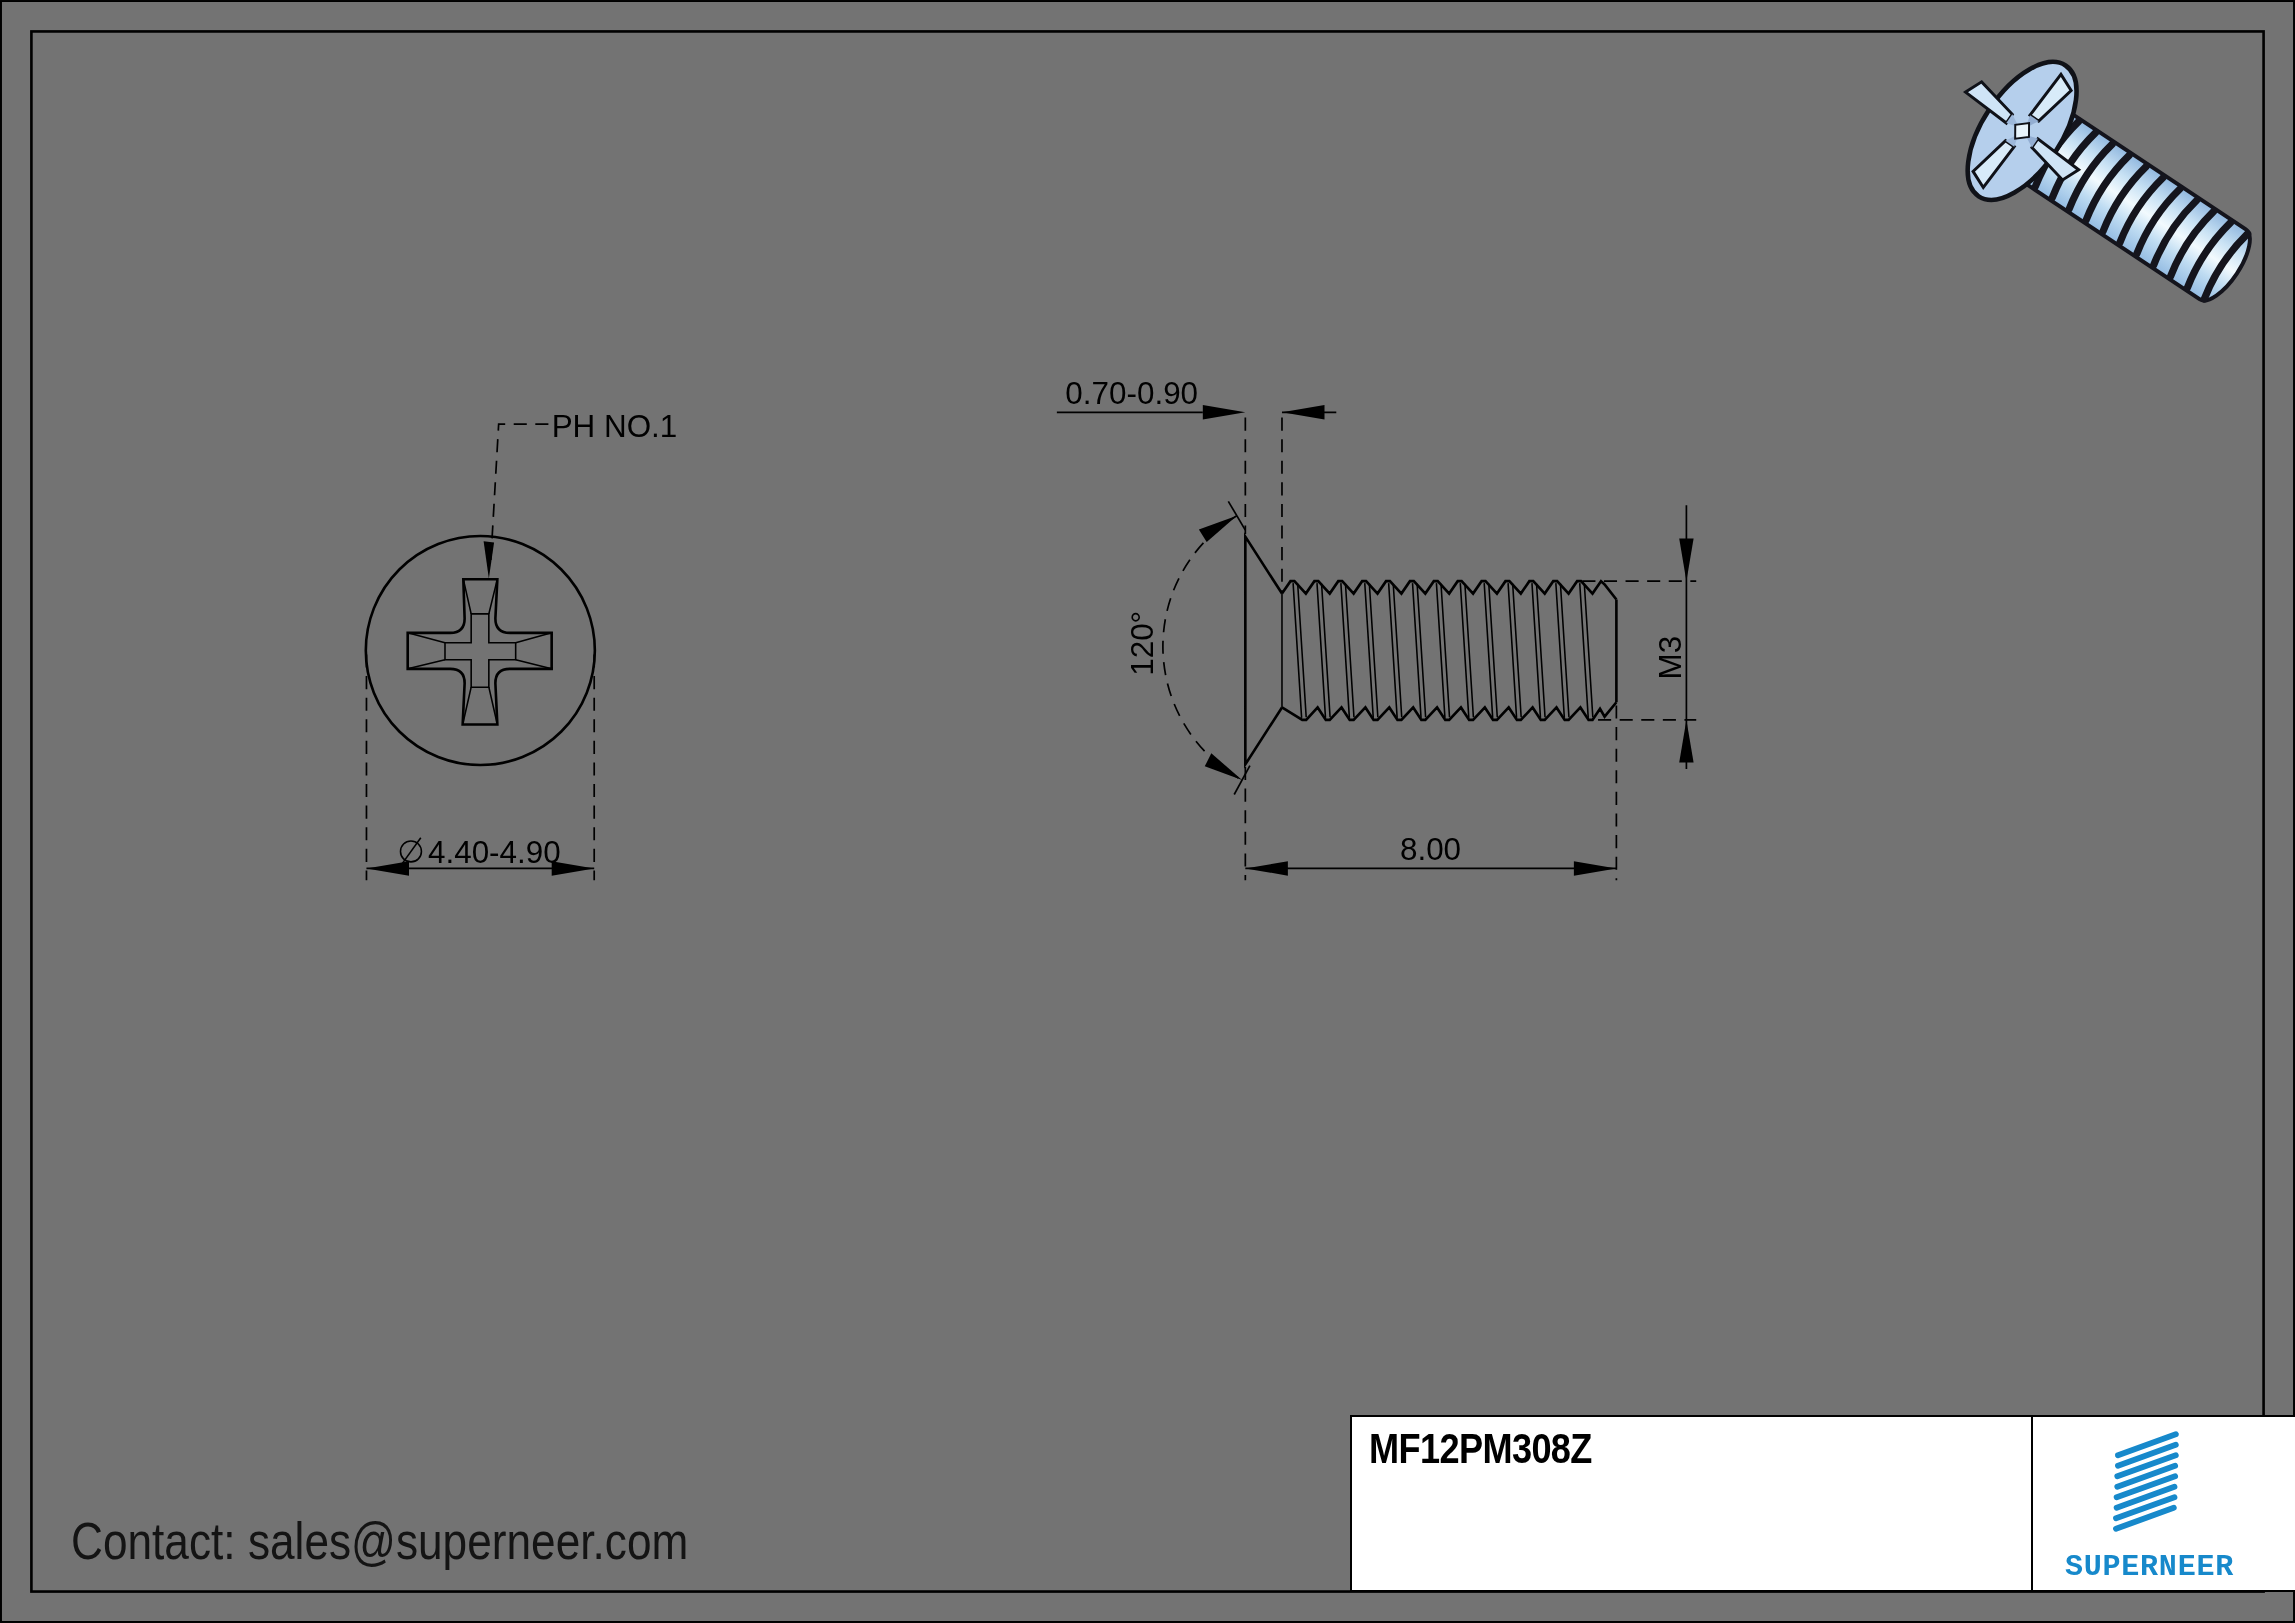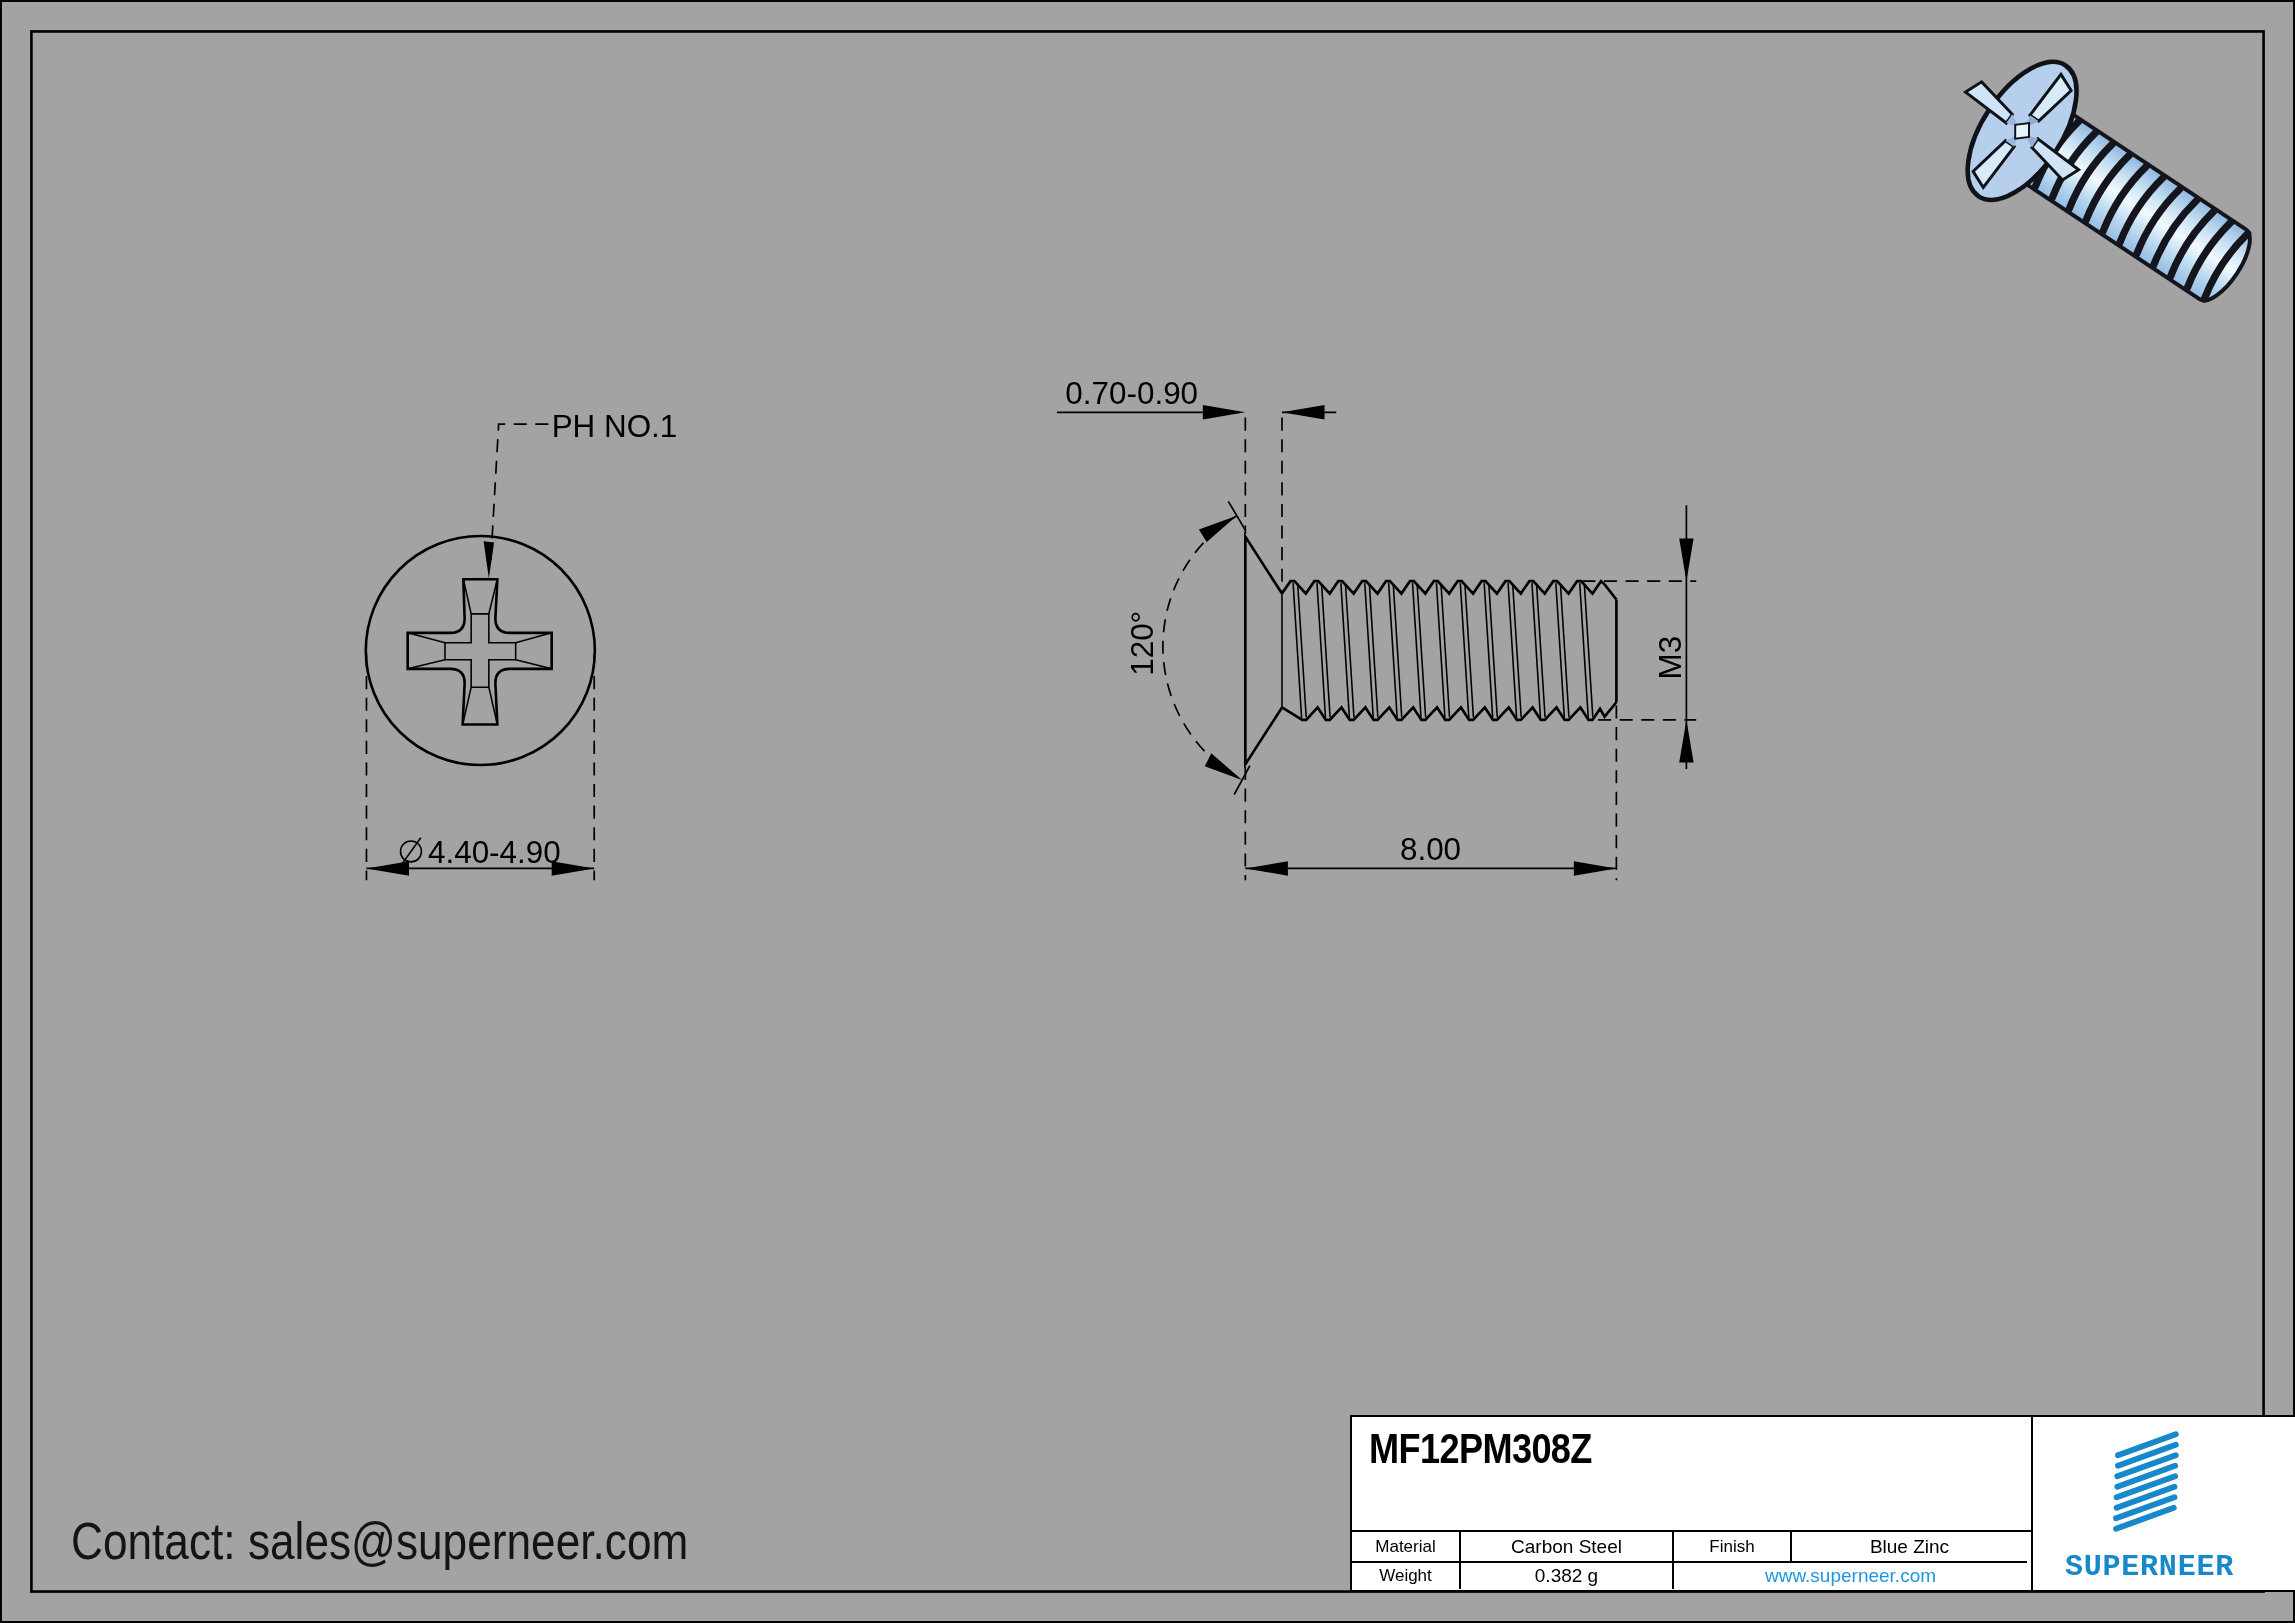--- a/index.html
+++ b/index.html
@@ -1,16 +1,16 @@
 <!DOCTYPE html>
 <html style="font-size:10.5px"><head>
 <meta charset="utf-8">
 <style>
   html,body{margin:0;padding:0;background:#ffffff;}
-  #stage{position:relative;width:2295px;height:1623px;background:#a3a3a3;overflow:hidden;
+  #stage{position:relative;width:2295px;height:1623px;background:#737373;overflow:hidden;
          font-family:"Liberation Sans",sans-serif;color:#000;}
   #drawing-svg{position:absolute;left:0;top:0;}
 
   
   #title-block{position:absolute;left:1350px;top:1415px;width:1022px;height:177px;
                border:2px solid #000;box-sizing:border-box;background:#fff;display:flex;}
   #tb-info{width:679px;box-sizing:border-box;display:flex;flex-direction:column;}
   #tb-head{height:116px;position:relative;}
   .part-number{position:absolute;left:17px;top:7.9px;font-size:42px;font-weight:bold;
                letter-spacing:-0.7px;transform:scaleX(.86);transform-origin:left top;white-space:nowrap;}
@@ -164,29 +164,20 @@
         <path d="M0,-16 L14,0 L0,16 L-14,0 Z" fill="#e8f4fc" stroke="#0f1118" stroke-width="3"></path>
       </g>
     </g>
   </svg>
 
   <div id="title-block">
     <div id="tb-info">
       <div id="tb-head">
         <div class="part-number">MF12PM308Z</div>
       </div>
-      <div id="tb-table">
-        <div class="tb-cell tb-label">Material</div>
-        <div class="tb-cell tb-value">Carbon Steel</div>
-        <div class="tb-cell tb-label">Finish</div>
-        <div class="tb-cell tb-value rr">Blue Zinc</div>
-        <div class="tb-cell tb-label tb-row2">Weight</div>
-        <div class="tb-cell tb-value tb-row2">0.382 g</div>
-        <div class="tb-cell tb-link tb-row2 span2 rr">www.superneer.com</div>
-      </div>
     </div>
     <div id="tb-logo">
       <svg id="logo-stripes" width="79" height="105" viewBox="0 0 120 160">
         <g stroke="#1789cb" stroke-width="9" stroke-linecap="round" fill="none">
           <line x1="12" y1="40" x2="100" y2="8"></line>
           <line x1="12" y1="56" x2="100" y2="24"></line>
           <line x1="11" y1="72" x2="100" y2="40"></line>
           <line x1="11" y1="88" x2="99" y2="56"></line>
           <line x1="10" y1="104" x2="99" y2="72"></line>
           <line x1="10" y1="120" x2="98" y2="88"></line>

